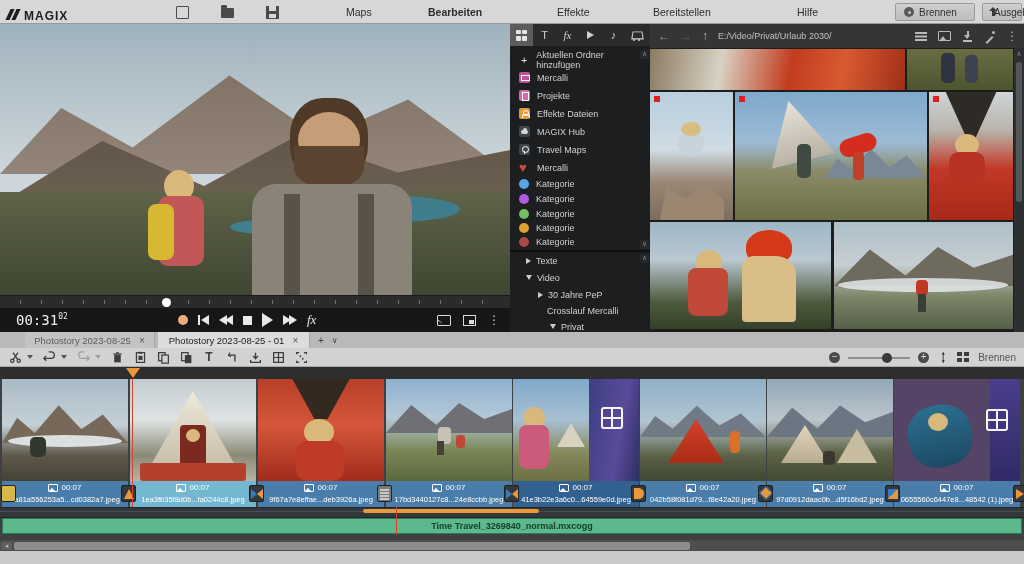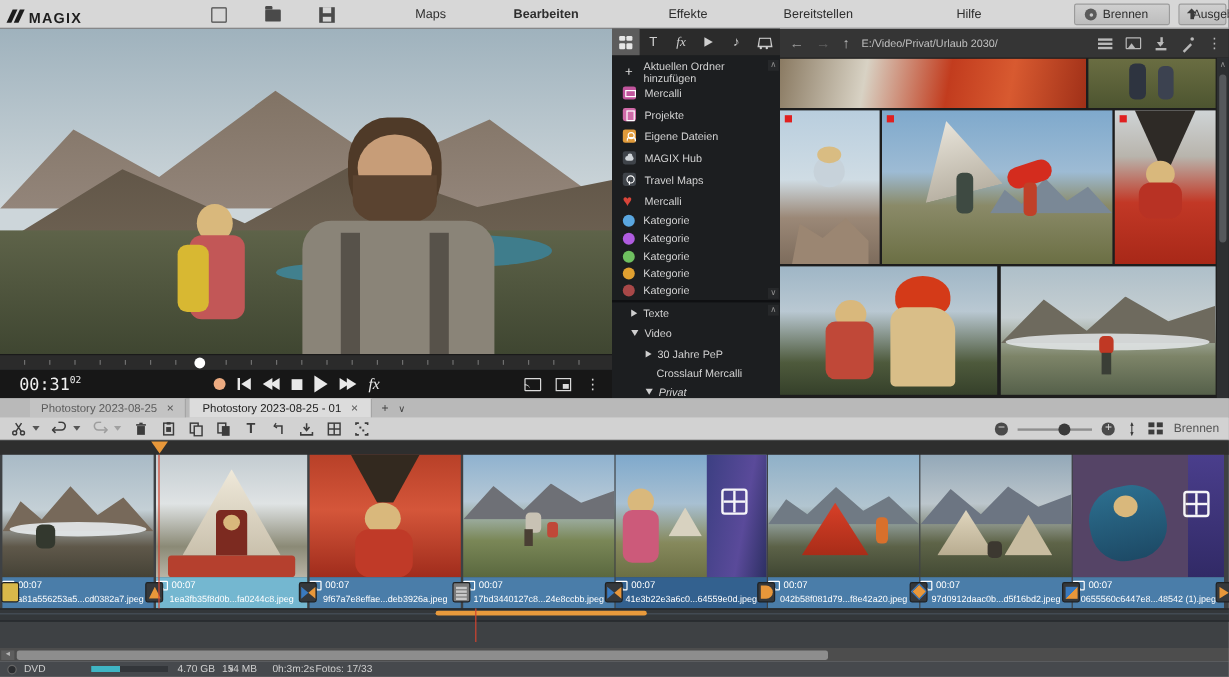--- a/index.html
+++ b/index.html
@@ -138,21 +138,21 @@
   #tl-label { font-size:10px; color:#555; }
 
   #tracks { position:absolute; left:0; top:35px; width:1024px; height:173px; background:#3e4144; }
   #ruler { position:absolute; left:0; top:0; width:1024px; height:12px; background:#2e2e2e; }
   #ph-tri { position:absolute; left:126px; top:1px; width:0; height:0;
             border-left:7px solid transparent; border-right:7px solid transparent; border-top:10px solid #e8973a; }
   #ph-line { position:absolute; left:132px; top:12px; width:1px; height:128px; background:#d24430; z-index:8;}
   .clip { position:absolute; top:12px; width:126px; height:128px; }
   .thumb { position:absolute; left:0; top:0; width:126px; height:102px; overflow:hidden; background:#546; }
   .clabel { position:absolute; left:0; top:102px; width:126px; height:26px; color:#fff; text-align:center; }
-  .cl1 { display:flex; align-items:center; gap:3px; height:13px; font-size:8px; }
+  .cl1 { display:flex; align-items:center; justify-content:center; gap:3px; height:13px; font-size:8px; }
   .cl2 { font-size:7.5px; white-space:nowrap; overflow:hidden; text-overflow:ellipsis; padding:0 3px; line-height:11px;}
   .pic-g { width:10px; height:8px; border:1px solid #fff; border-radius:1px; position:relative; flex:0 0 auto;}
   .pic-g:before{content:"";position:absolute;left:0;bottom:0;border-left:3px solid transparent;border-right:3px solid transparent;border-bottom:3.5px solid #fff;}
   .trans { position:absolute; top:118px; width:15px; height:17px; background:#35383b; border:1px solid #1f2123;
            border-radius:2px; z-index:6; overflow:hidden;}
   .grid-ov { position:absolute; width:22px; height:22px; border:2px solid #fff; border-radius:3px; opacity:.95; z-index:4;}
   .grid-ov:before{content:"";position:absolute;left:8px;top:0;width:2px;height:18px;background:#fff;}
   .grid-ov:after{content:"";position:absolute;left:0;top:8px;width:18px;height:2px;background:#fff;}
   #track2 { position:absolute; left:0; top:140px; width:1024px; height:11px; background:#33373a;
             border-top:1px solid #24262a; border-bottom:1px solid #24262a;}
@@ -310,21 +310,21 @@
     <div class="mp-row" style="top:46px;">
         <span class="sq-ico mini-monitor" style="background:#c0549c"></span>
         <span>Mercalli</span>
       </div>
     <div class="mp-row" style="top:64px;">
         <span class="sq-ico mini-doc" style="background:#d06aa8"></span>
         <span>Projekte</span>
       </div>
     <div class="mp-row" style="top:82px;">
         <span class="sq-ico mini-person" style="background:#e09a3a"></span>
-        <span>Eigene Dateien</span>
+        <span>Effekte Dateien</span>
       </div>
     <div class="mp-row" style="top:100px;">
         <span class="sq-ico mini-cloud" style="background:#3f444a"></span>
         <span>MAGIX Hub</span>
       </div>
     <div class="mp-row" style="top:118px;">
         <span class="sq-ico mini-pin" style="background:#3f444a"></span>
         <span>Travel Maps</span>
       </div>
     <div class="mp-row" style="top:136px;">
@@ -365,21 +365,21 @@
         <span class="exp open"></span>
         <span>Video</span>
       </div>
     <div class="tree-row" style="top:263px;left:28px;">
         <span class="exp closed"></span>
         <span>30 Jahre PeP</span>
       </div>
     <div class="tree-row" style="top:279px;left:37px;">
         <span>Crosslauf Mercalli</span>
       </div>
-    <div class="tree-row" style="top:295px;left:28px;font-style:italic;">
+    <div class="tree-row" style="top:295px;left:40px;">
         <span class="exp open"></span>
         <span>Privat</span>
       </div>
     <div class="tree-row" style="top:311px;left:40px;">
         <span class="exp closed"></span>
         <span>17 07 22</span>
       </div>
     <span class="mp-scroll" style="top:230px;height:9px;">∧</span>
   </div>
 
@@ -705,34 +705,25 @@
           <div class="shape" style="left:2px;top:3px;width:10px;height:10px;background:linear-gradient(135deg,#3a7abf 50%,#e8973a 50%);"></div>
         </div>
       <div class="trans" style="left:1013px;">
           <div class="shape" style="left:2px;top:3px;width:8px;height:10px;background:#e8973a;clip-path:polygon(0 0,100% 50%,0 100%);"></div>
         </div>
 
       <div id="track2">
         <div id="title-seg"></div>
       </div>
       <div id="marker-line"></div>
+      <div id="audio">
+        <span>Time Travel_3269840_normal.mxcogg</span>
+      </div>
     </div>
 
     <div id="hscroll">
       <div id="harrow">◂</div>
       <div id="hthumb"></div>
     </div>
 
-    <div id="status">
-      <span class="sdisc"></span>
-      <span class="s-item" style="left:20px;">DVD</span>
-      <span class="s-item" style="left:190px;font-size:7px;">∨</span>
-      <span id="sprog">
-          <i></i>
-        </span>
-      <span class="s-item" style="left:148px;">4.70 GB</span>
-      <span class="s-item" style="left:185px;">154 MB</span>
-      <span class="s-item" style="left:227px;">0h:3m:2s</span>
-      <span class="s-item" style="left:263px;">Fotos: 17/33</span>
-    </div>
   </div>
 
 </div>
 
 </body></html>

